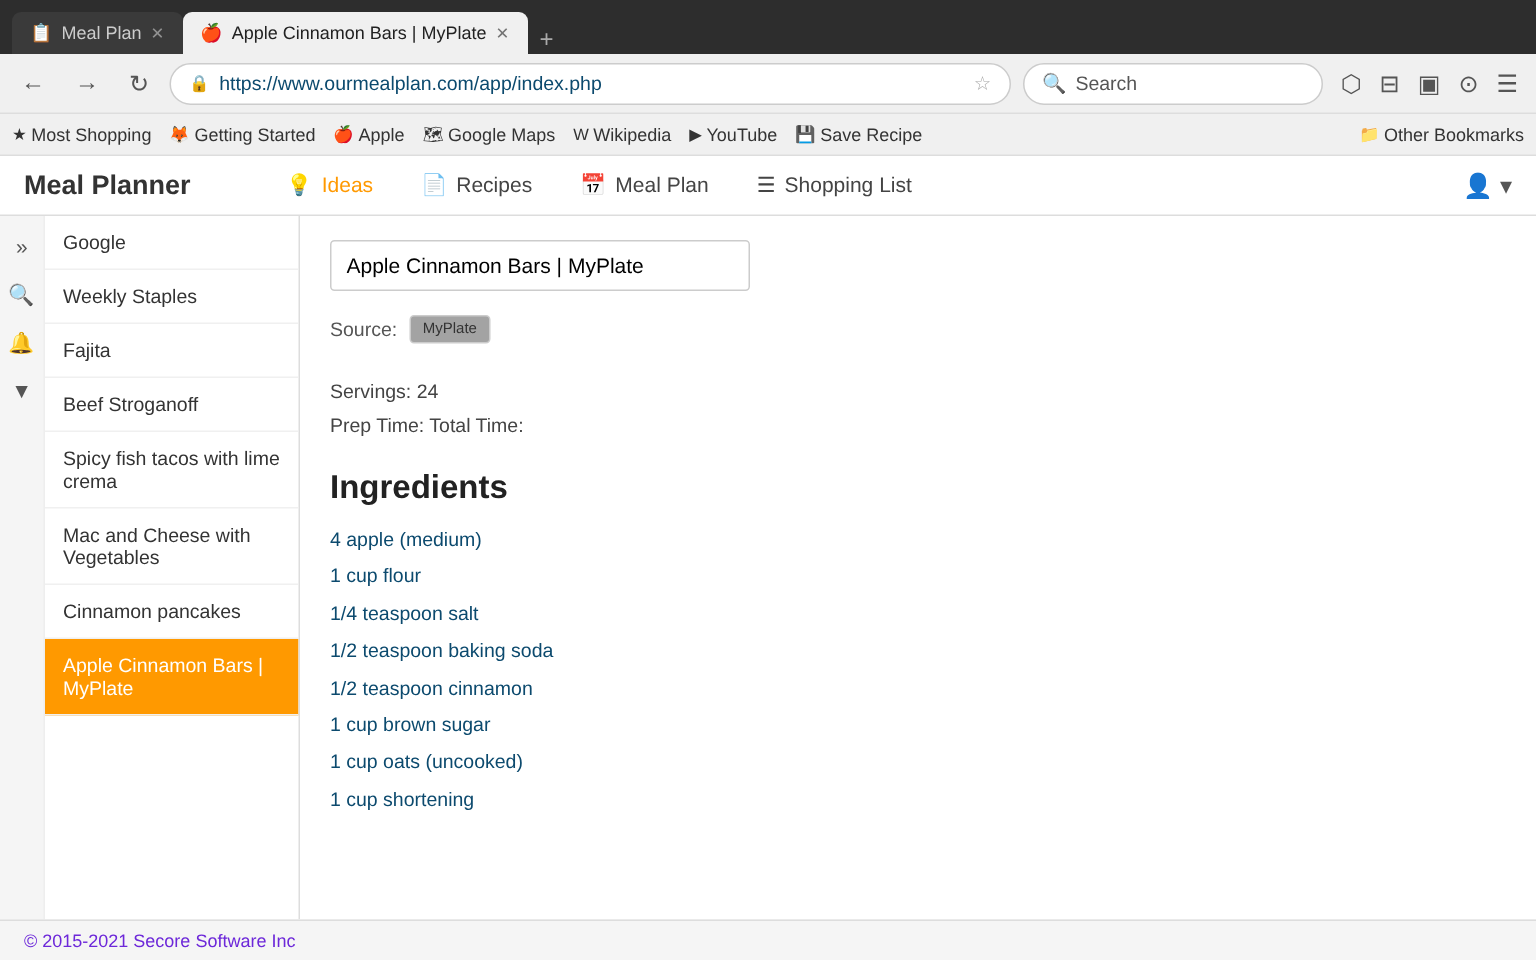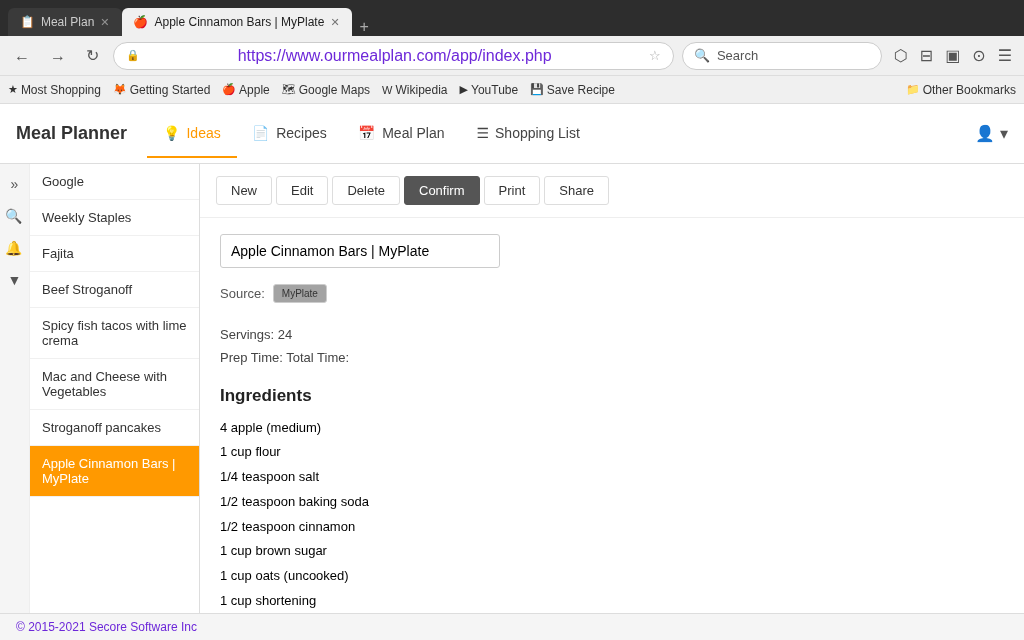--- a/index.html
+++ b/index.html
@@ -48,21 +48,21 @@
       border: 1px solid #ccc;
       border-radius: 14px;
       padding: 0 12px;
       font-size: 13px;
       background: white;
       display: flex;
       align-items: center;
       gap: 6px;
     }
     .address-bar .lock-icon { color: #555; font-size: 11px; }
-    .address-bar .url { color: #6d28d9; font-size: 16px; flex: 1; text-align: center; }
+    .address-bar .url { color: #0c4a6e; font-size: 13px; flex: 1; }
     .address-bar .star-icon { color: #aaa; }
     .search-bar {
       width: 200px;
       height: 28px;
       border: 1px solid #ccc;
       border-radius: 14px;
       padding: 0 12px;
       font-size: 13px;
       background: white;
       display: flex;
@@ -86,25 +86,25 @@
     }
     .bookmark-item { display: flex; align-items: center; gap: 3px; cursor: pointer; white-space: nowrap; }
     .bm-icon { font-size: 11px; }
 
     
     .app-content { flex: 1; display: flex; flex-direction: column; overflow: hidden; }
 
     .app-header {
       background: white;
       border-bottom: 1px solid #ddd;
-      height: 60px;
+      height: 40px;
       display: flex;
       align-items: center;
       padding: 0 16px;
-      gap: 12px;
+      gap: 40px;
     }
     .app-logo {
       font-size: 18px;
       font-weight: bold;
       color: #333;
       margin-right: 8px;
     }
     .nav-tabs { display: flex; gap: 0; }
     .nav-tab {
       display: flex;
@@ -196,23 +196,23 @@
     .source-badge {
       background: #a3a3a3;
       border: 1px solid #ccc;
       border-radius: 3px;
       padding: 3px 8px;
       font-size: 10px;
       color: #333;
     }
     .meta-info { font-size: 13px; color: #444; margin-bottom: 16px; }
     .meta-info p { line-height: 1.8; }
-    .section-title { font-size: 17px; font-weight: bold; margin-bottom: 10px; color: #222; }
+    .section-title { font-size: 22px; font-weight: bold; margin-bottom: 10px; color: #222; }
     .ingredients-list { list-style: none; margin-bottom: 20px; }
-    .ingredients-list li { font-size: 13px; line-height: 1.9; color: #000000; }
+    .ingredients-list li { font-size: 13px; line-height: 1.9; color: #0c4a6e; }
 
     .footer {
       background: #f5f5f5;
       border-top: 1px solid #ddd;
       padding: 6px 16px;
       font-size: 12px;
       color: #6d28d9;
     }
   </style>
 </head>
@@ -339,38 +339,30 @@
           <div class="sidebar-item">
             <span>Beef Stroganoff</span>
           </div>
           <div class="sidebar-item">
             <span>Spicy fish tacos with lime crema</span>
           </div>
           <div class="sidebar-item">
             <span>Mac and Cheese with Vegetables</span>
           </div>
           <div class="sidebar-item">
-            <span>Stroganoff pancakes</span>
+            <span>Cinnamon pancakes</span>
           </div>
           <div class="sidebar-item active">
             <span>Apple Cinnamon Bars | MyPlate</span>
           </div>
         </div>
       </div>
     </div>
 
     <div class="content-area">
-      <div class="toolbar">
-        <button class="toolbar-btn">New</button>
-        <button class="toolbar-btn">Edit</button>
-        <button class="toolbar-btn">Delete</button>
-        <button class="toolbar-btn primary">Confirm</button>
-        <button class="toolbar-btn">Print</button>
-        <button class="toolbar-btn">Share</button>
-      </div>
 
       <div class="recipe-content">
         <input class="recipe-title-input" type="text" value="Apple Cinnamon Bars | MyPlate" style="">
 
         <div class="source-row">
           <span>Source:</span>
           <span class="source-badge">MyPlate</span>
         </div>
 
         <div class="meta-info">

